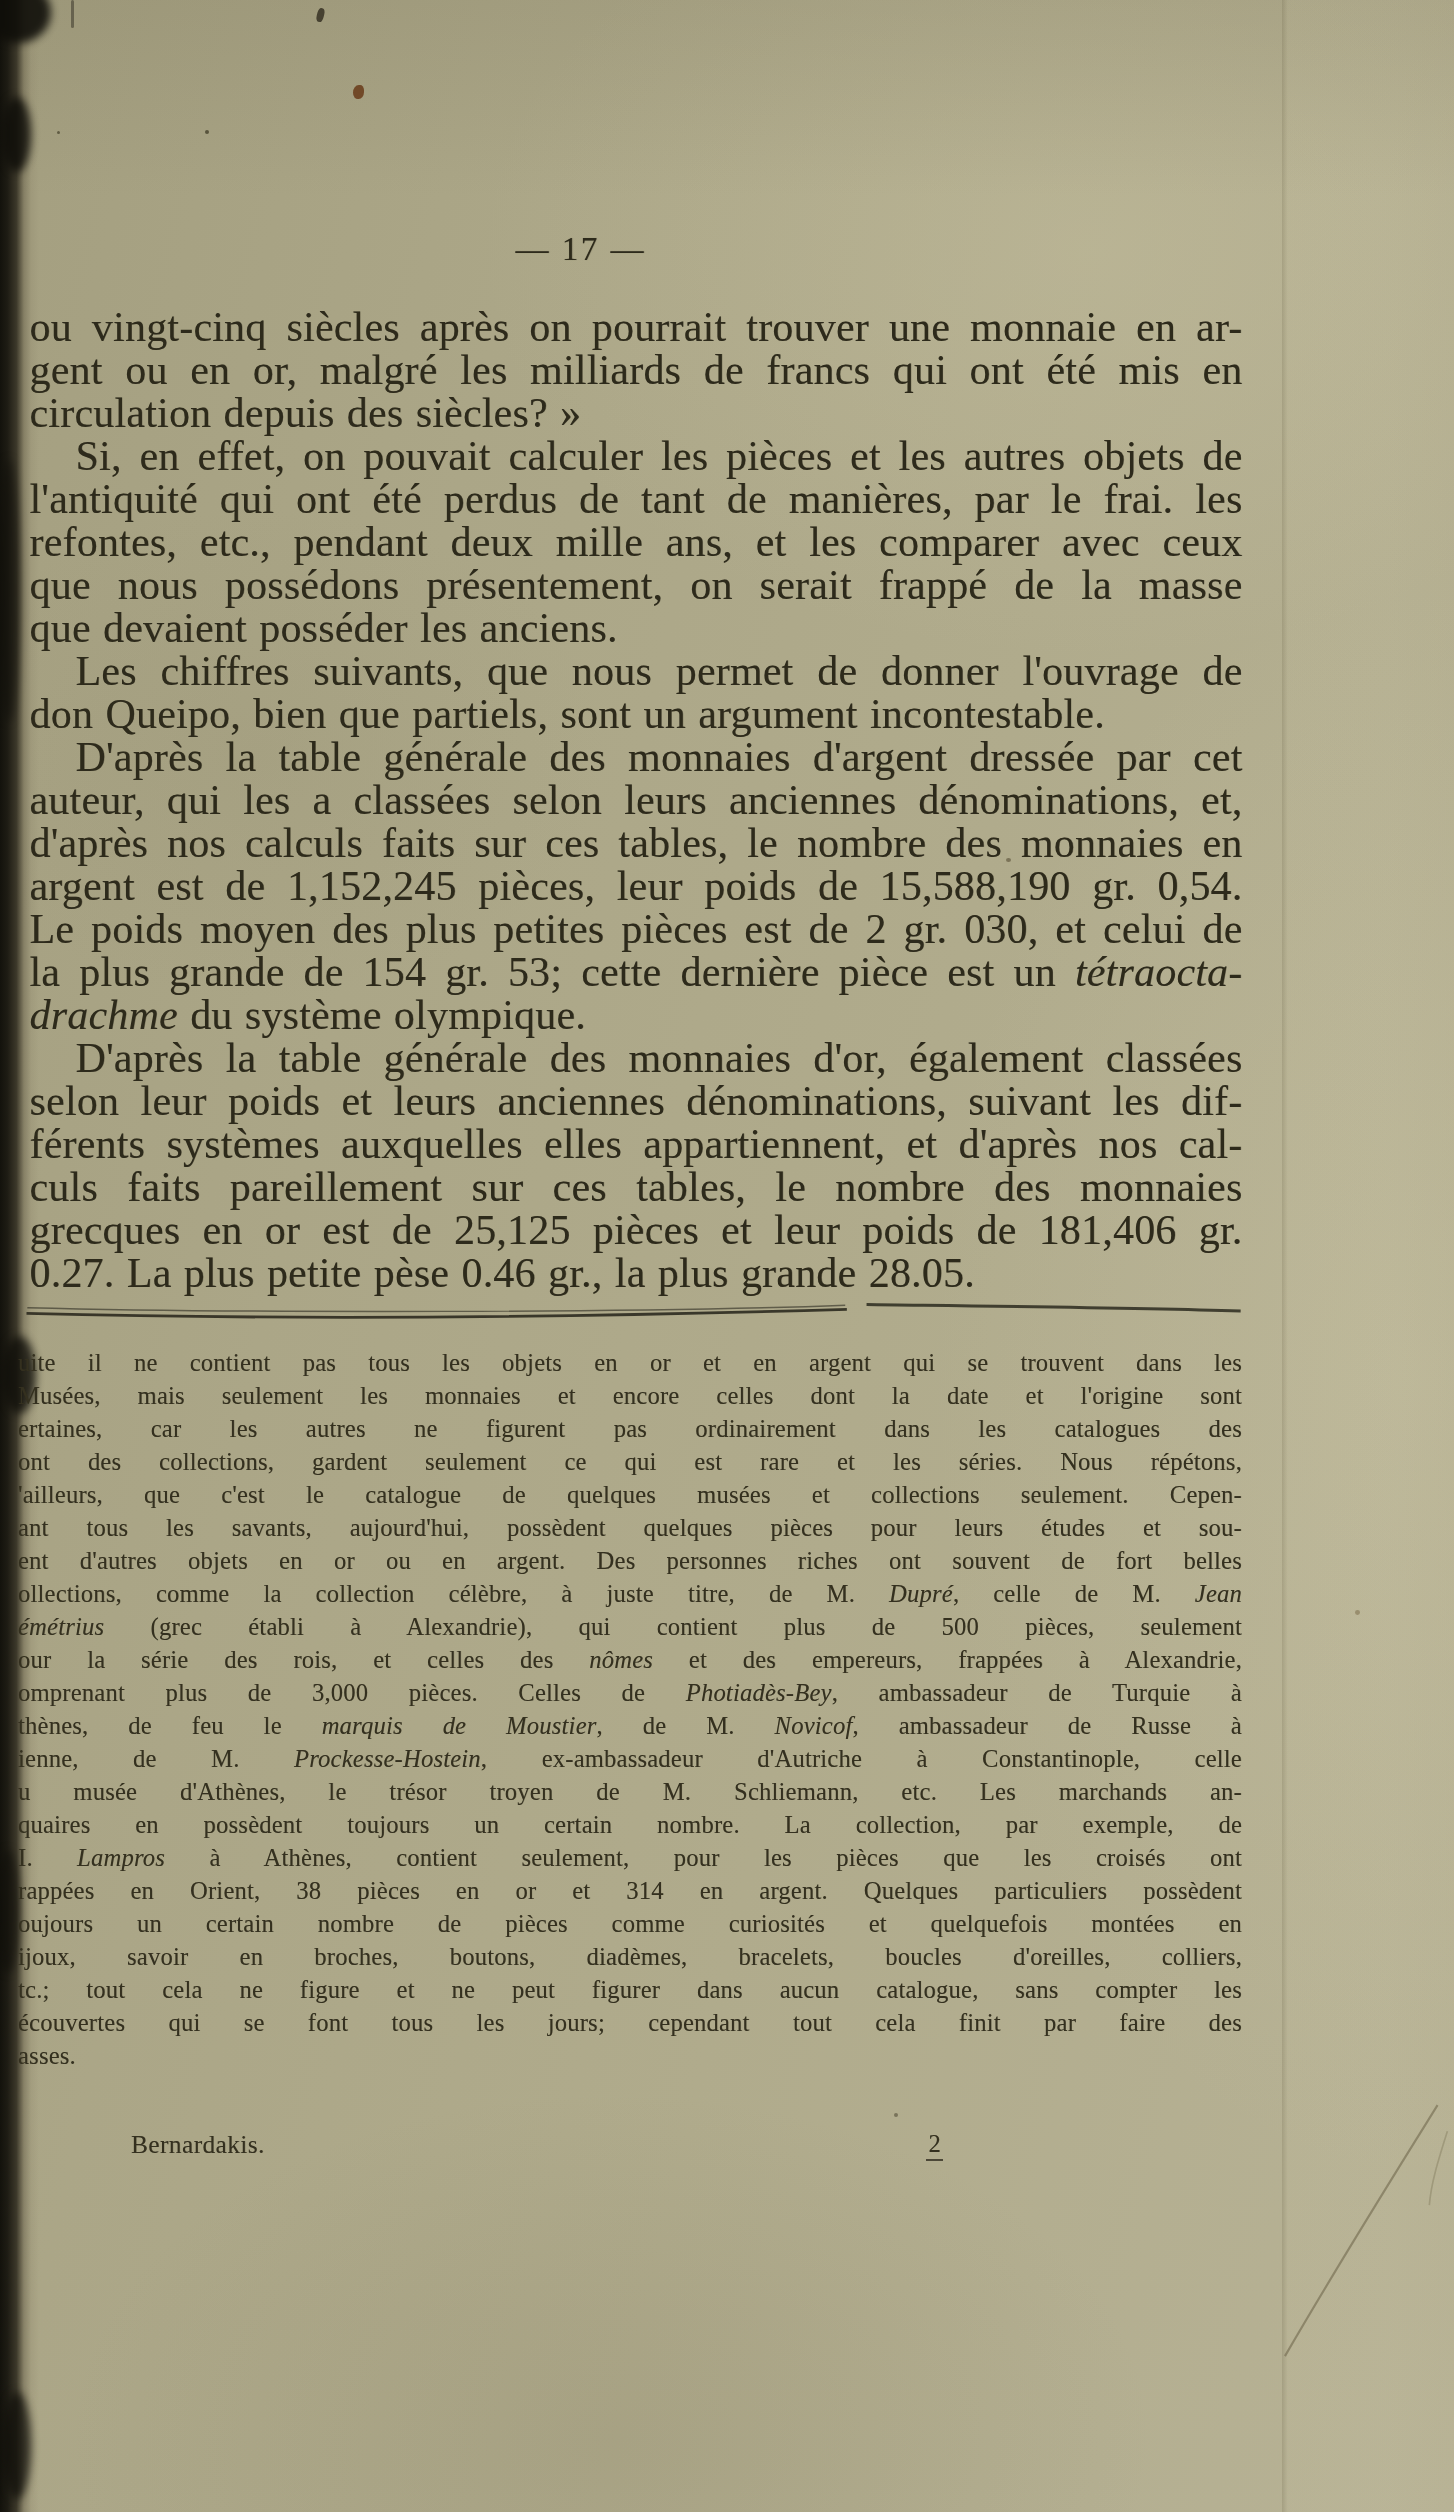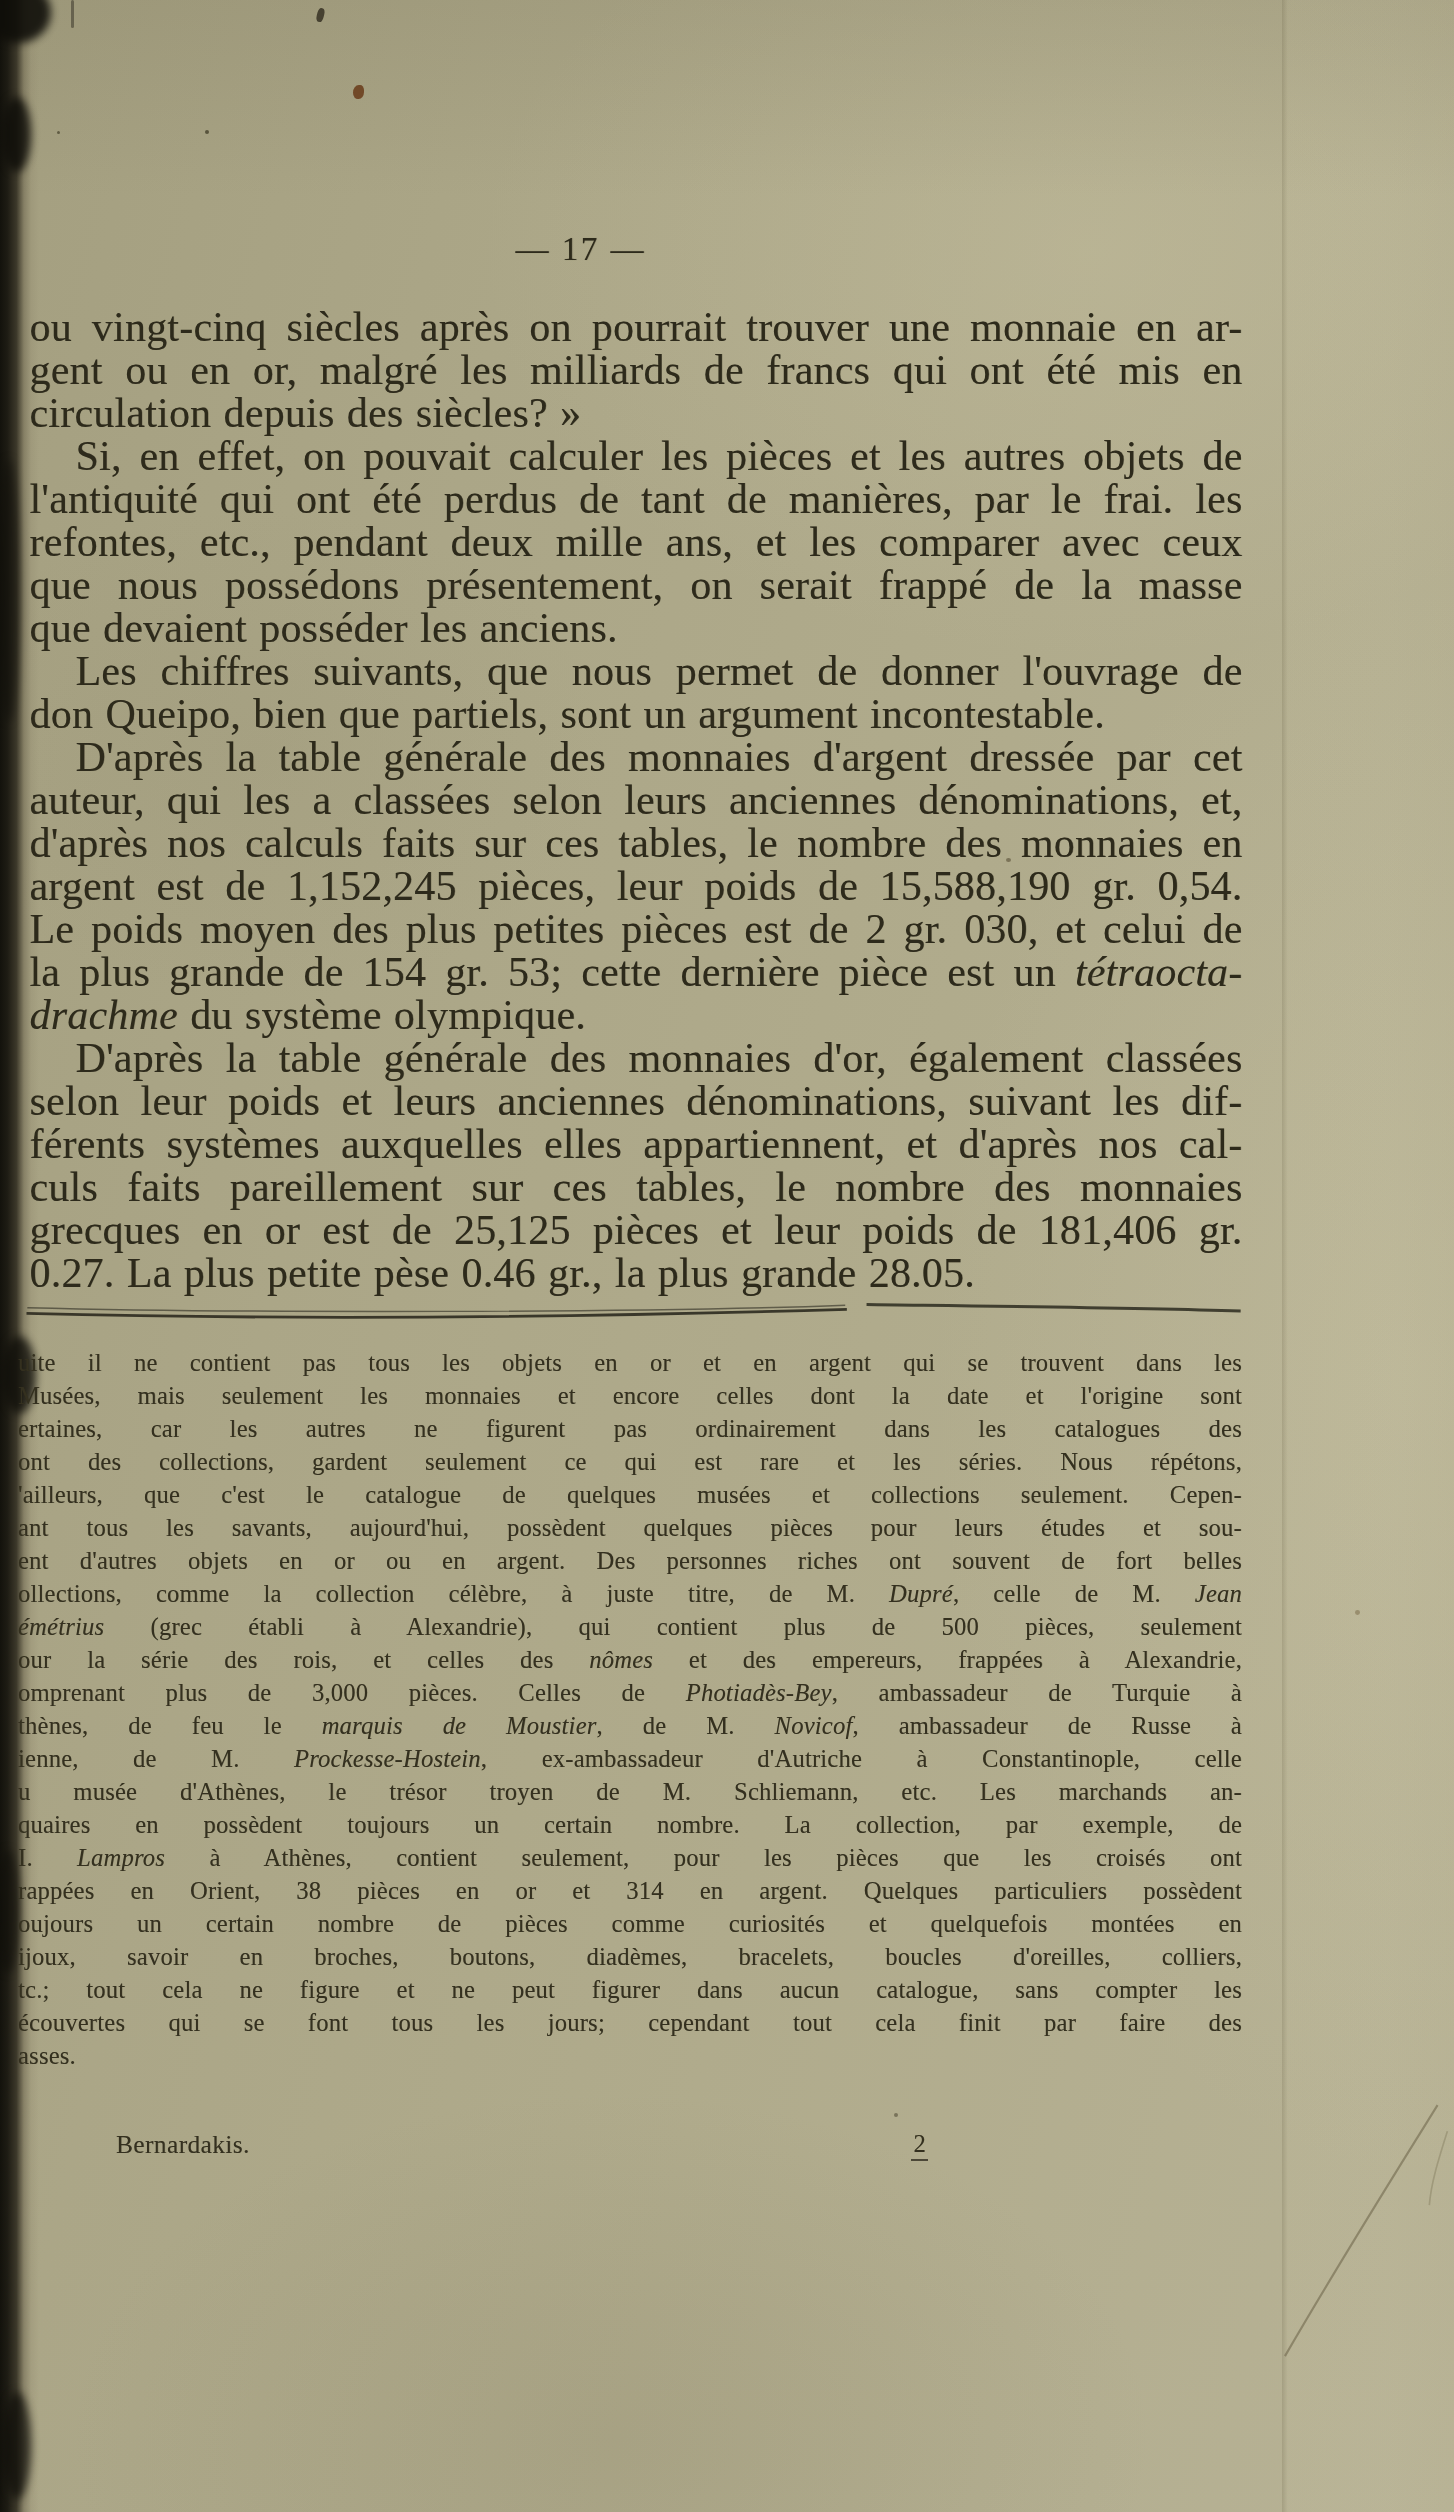--- a/index.html
+++ b/index.html
@@ -33,21 +33,21 @@
   #main-text{position:absolute;top:306px;left:29.5px;width:1213px;
     font-size:42px;line-height:43px;color:var(--ink);letter-spacing:0.2px;word-spacing:1.6px;
     text-shadow:0.4px 0.4px 0.6px rgba(44,40,26,.38);}
   #footnote-text{position:absolute;top:1334px;left:18px;width:1224px;
     font-size:24.6px;line-height:33px;color:var(--ink2);letter-spacing:0.2px;word-spacing:0.8px;
     text-shadow:0.3px 0.3px 0.5px rgba(50,45,30,.35);margin-top:12px;}
   .tline{text-align:justify;text-align-last:justify;}
   .tline.endp{text-align-last:left;}
   .tline.ind{padding-left:46px;box-sizing:border-box;}
   .it{font-style:italic;}
-  #signature-row{position:absolute;top:2130px;left:13px;width:1213px;height:41px;
+  #signature-row{position:absolute;top:2130px;left:28px;width:1213px;height:41px;
     font-size:25.4px;color:var(--ink2);text-shadow:0.3px 0.3px 0.5px rgba(50,45,30,.35);}
   #signature-name{position:absolute;left:103px;top:0;letter-spacing:0.4px;}
   #signature-mark{position:absolute;left:898px;top:0;font-size:24.6px;
     border-bottom:2.5px solid rgba(42,38,25,.75);padding:0 2.5px 0.8px 2.5px;}
   svg{position:absolute;inset:0;}
 </style>
 </head>
 <body>
 
 <div id="paper"></div>

